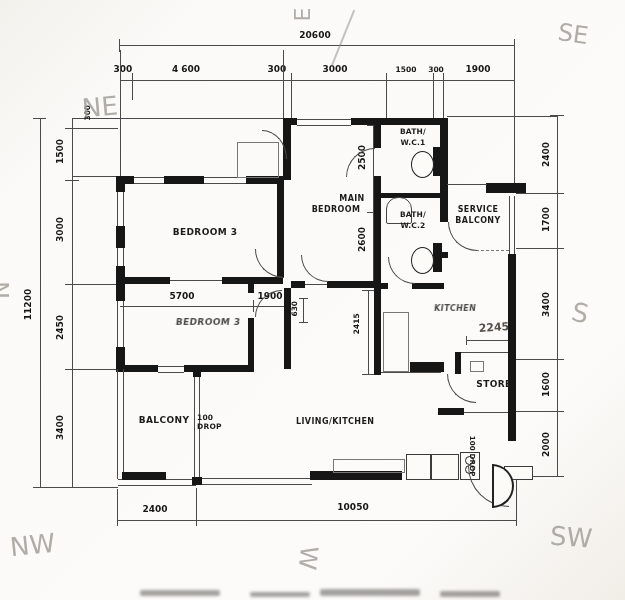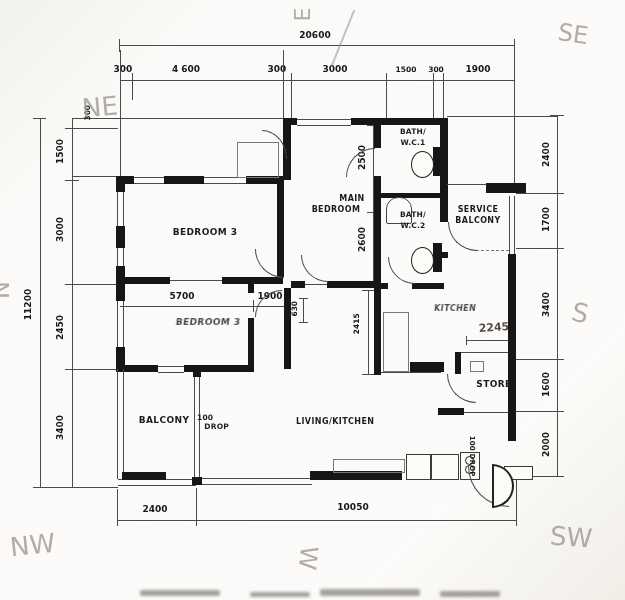--- a/index.html
+++ b/index.html
@@ -262,21 +262,21 @@
   <div class="lbl sm" style="left:392px;top:138px;width:42px">W.C.1</div>
   <div class="lbl sm" style="left:392px;top:210px;width:42px">BATH/</div>
   <div class="lbl sm" style="left:392px;top:221px;width:42px">W.C.2</div>
   <div class="lbl md" style="left:448px;top:205px;width:60px">SERVICE</div>
   <div class="lbl md" style="left:448px;top:216px;width:60px">BALCONY</div>
   <div class="lbl md fuzzy" style="left:430px;top:304px;width:50px">KITCHEN</div>
   <div class="lbl" style="left:472px;top:379px;width:44px">STORE</div>
   <div class="lbl" style="left:138px;top:415px;width:52px">BALCONY</div>
   <div class="lbl md" style="left:296px;top:417px;width:78px">LIVING/KITCHEN</div>
   <div class="lbl sm" style="left:197px;top:413px;width:28px;text-align:left">100</div>
-  <div class="lbl sm" style="left:197px;top:422px;width:32px;text-align:right">DROP</div>
+  <div class="lbl sm" style="left:197px;top:422px;width:32px;text-align:left">DROP</div>
   <div class="lbl sm" style="left:448px;top:452px;width:48px;transform:rotate(90deg);font-size:7px">100 DROP</div>
 
   <div class="hand" style="left:82px;top:92px;font-size:26px;transform:rotate(-5deg)">NE</div>
   <div class="hand" style="left:296px;top:2px;font-size:22px;transform:rotate(-90deg)">E</div>
   <div class="hand" style="left:558px;top:20px;font-size:24px;transform:rotate(8deg)">SE</div>
   <div class="hand" style="left:-8px;top:276px;font-size:24px;transform:rotate(-90deg)">N</div>
   <div class="hand" style="left:572px;top:298px;font-size:26px;transform:rotate(12deg)">S</div>
   <div class="hand" style="left:10px;top:530px;font-size:26px;transform:rotate(-6deg)">NW</div>
   <div class="hand" style="left:296px;top:544px;font-size:24px;transform:rotate(96deg)">W</div>
   <div class="hand" style="left:550px;top:522px;font-size:26px;transform:rotate(4deg)">SW</div>

